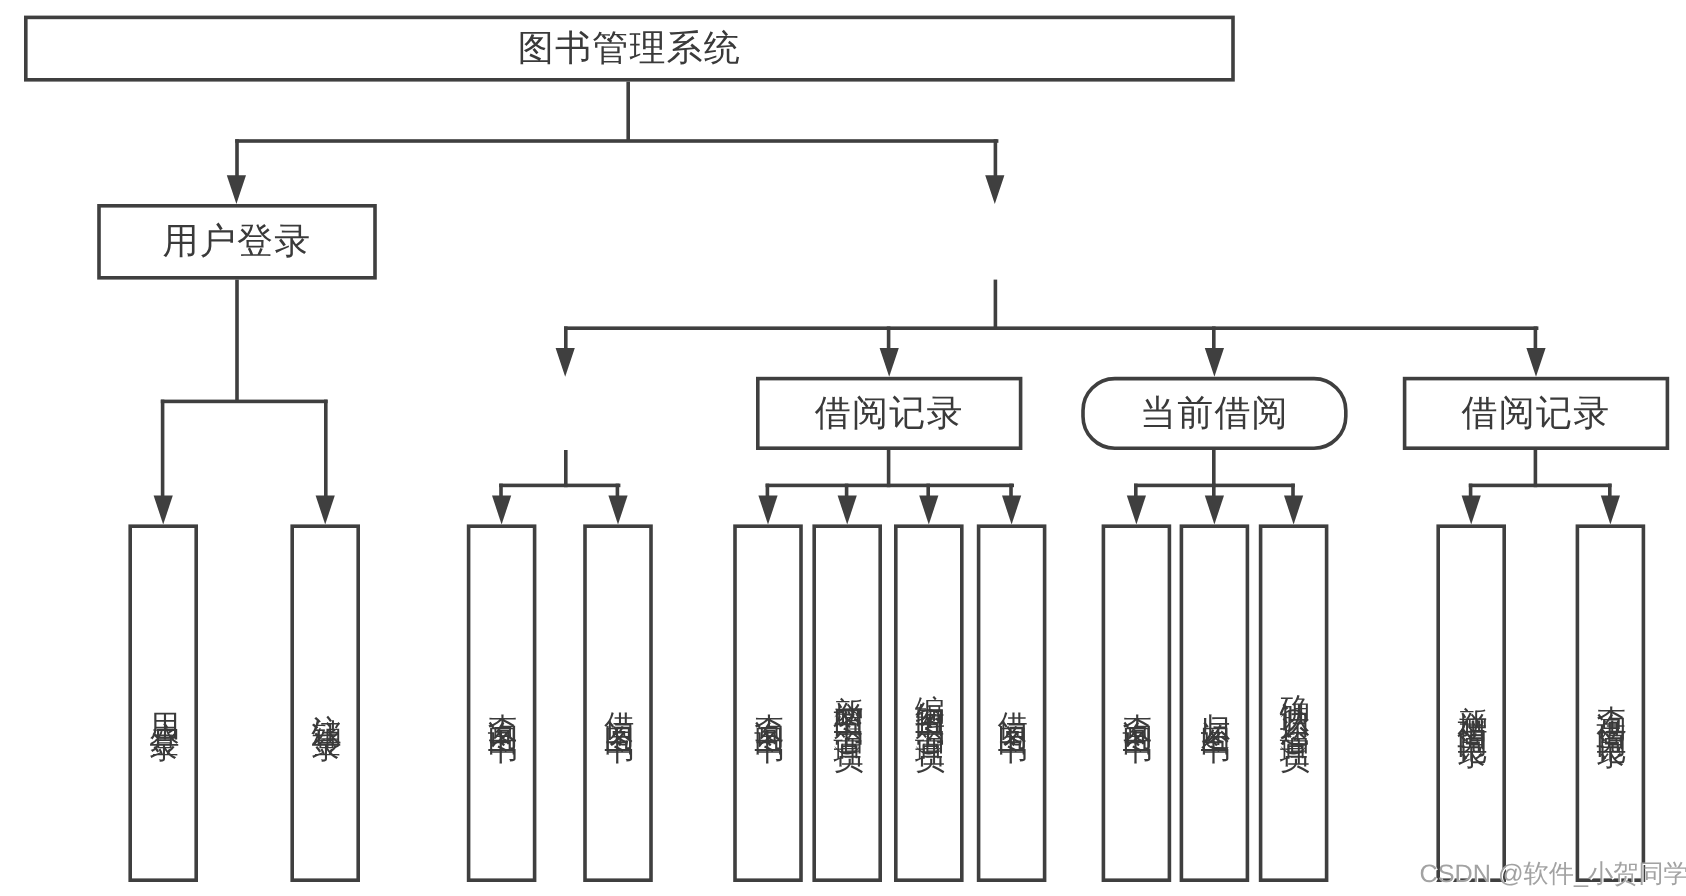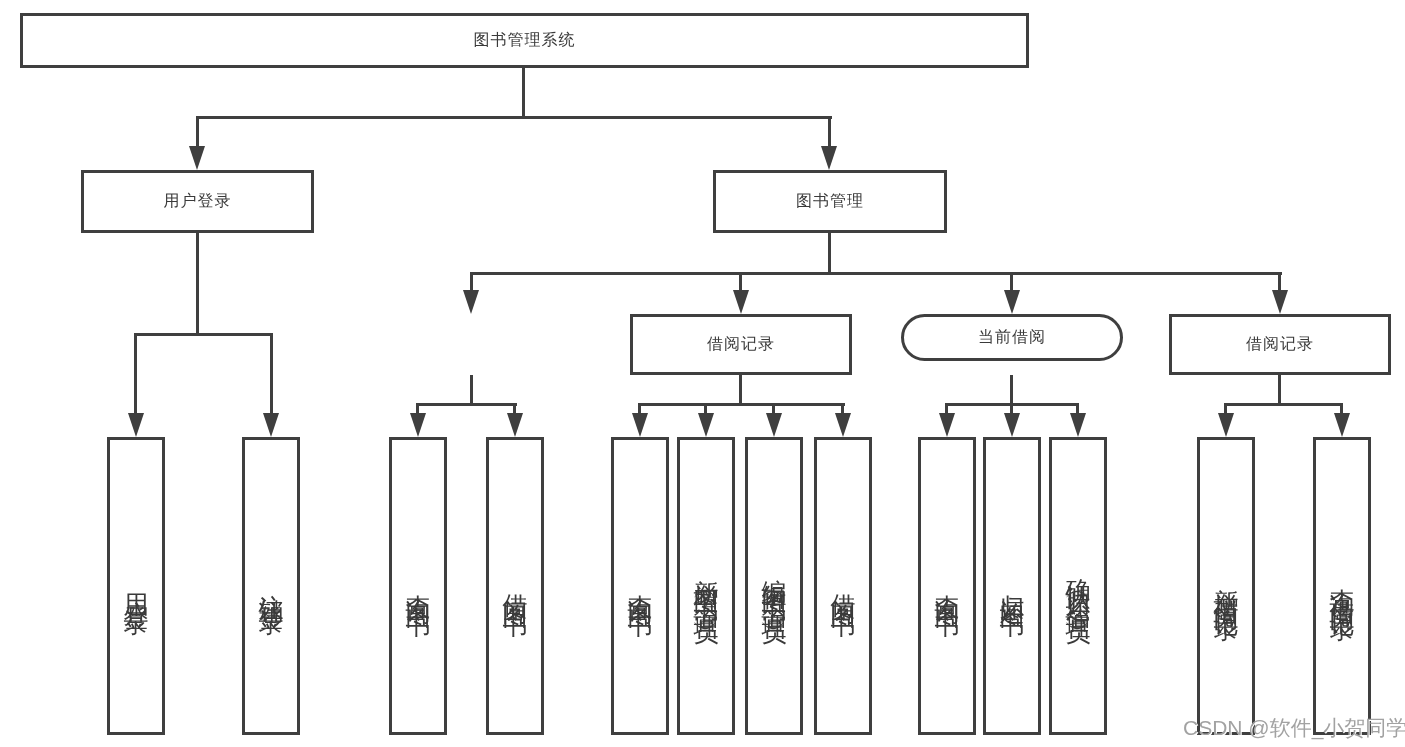--- a/index.html
+++ b/index.html
@@ -11,21 +11,21 @@
     overflow:hidden;
   }
   .bx{
     position:absolute;
     box-sizing:border-box;
     border:3px solid #3f3f3f;
     background:#ffffff;
     display:flex;align-items:center;justify-content:center;
     color:#3a3a3a;
   }
-  .hlabel{font-size:16px;letter-spacing:1px;white-space:nowrap;}
+  .hlabel{font-size:30px;letter-spacing:1px;white-space:nowrap;}
   .vlabel{
     writing-mode:vertical-rl;
     text-orientation:mixed;
     font-size:25px;
     letter-spacing:6px;
     line-height:1;
   }
   .ln{position:absolute;background:#3f3f3f;}
   .arr{
     position:absolute;width:0;height:0;
@@ -55,23 +55,20 @@
   <div class="ln" style="left:522px;top:68px;width:3px;height:50px;"></div>
   <div class="ln" style="left:196px;top:116px;width:636px;height:3px;"></div>
   <div class="ln" style="left:196px;top:116px;width:3px;height:32px;"></div>
   <div class="arr" style="left:189px;top:146px;"></div>
   <div class="ln" style="left:828px;top:116px;width:3px;height:32px;"></div>
   <div class="arr" style="left:821px;top:146px;"></div>
 
   <div class="bx" style="left:81px;top:170px;width:233px;height:63px;">
     <span class="hlabel">用户登录</span>
   </div>
-  <div class="bx" style="left:713px;top:170px;width:234px;height:63px;">
-    <span class="hlabel">图书管理</span>
-  </div>
 
   <div class="ln" style="left:196px;top:233px;width:3px;height:101px;"></div>
   <div class="ln" style="left:134px;top:333px;width:139px;height:3px;"></div>
   <div class="ln" style="left:134px;top:333px;width:3px;height:82px;"></div>
   <div class="arr" style="left:128px;top:413px;"></div>
   <div class="ln" style="left:270px;top:333px;width:3px;height:82px;"></div>
   <div class="arr" style="left:263px;top:413px;"></div>
 
   <div class="ln" style="left:828px;top:233px;width:3px;height:41px;"></div>
   <div class="ln" style="left:470px;top:272px;width:812px;height:3px;"></div>
@@ -80,21 +77,21 @@
   <div class="ln" style="left:739px;top:272px;width:3px;height:20px;"></div>
   <div class="arr" style="left:733px;top:290px;"></div>
   <div class="ln" style="left:1010px;top:272px;width:3px;height:20px;"></div>
   <div class="arr" style="left:1004px;top:290px;"></div>
   <div class="ln" style="left:1278px;top:272px;width:3px;height:20px;"></div>
   <div class="arr" style="left:1272px;top:290px;"></div>
 
   <div class="bx" style="left:630px;top:314px;width:222px;height:61px;">
     <span class="hlabel">借阅记录</span>
   </div>
-  <div class="bx" style="left:901px;top:314px;width:222px;height:47px;border-radius:28px;">
+  <div class="bx" style="left:901px;top:314px;width:222px;height:61px;border-radius:28px;">
     <span class="hlabel">当前借阅</span>
   </div>
   <div class="bx" style="left:1169px;top:314px;width:222px;height:61px;align-items:center;">
     <span class="hlabel">借阅记录</span>
   </div>
 
   <div class="ln" style="left:470px;top:375px;width:3px;height:31px;"></div>
   <div class="ln" style="left:416px;top:403px;width:101px;height:3px;"></div>
   <div class="ln" style="left:416px;top:403px;width:3px;height:13px;"></div>
   <div class="arr" style="left:410px;top:413px;"></div>

